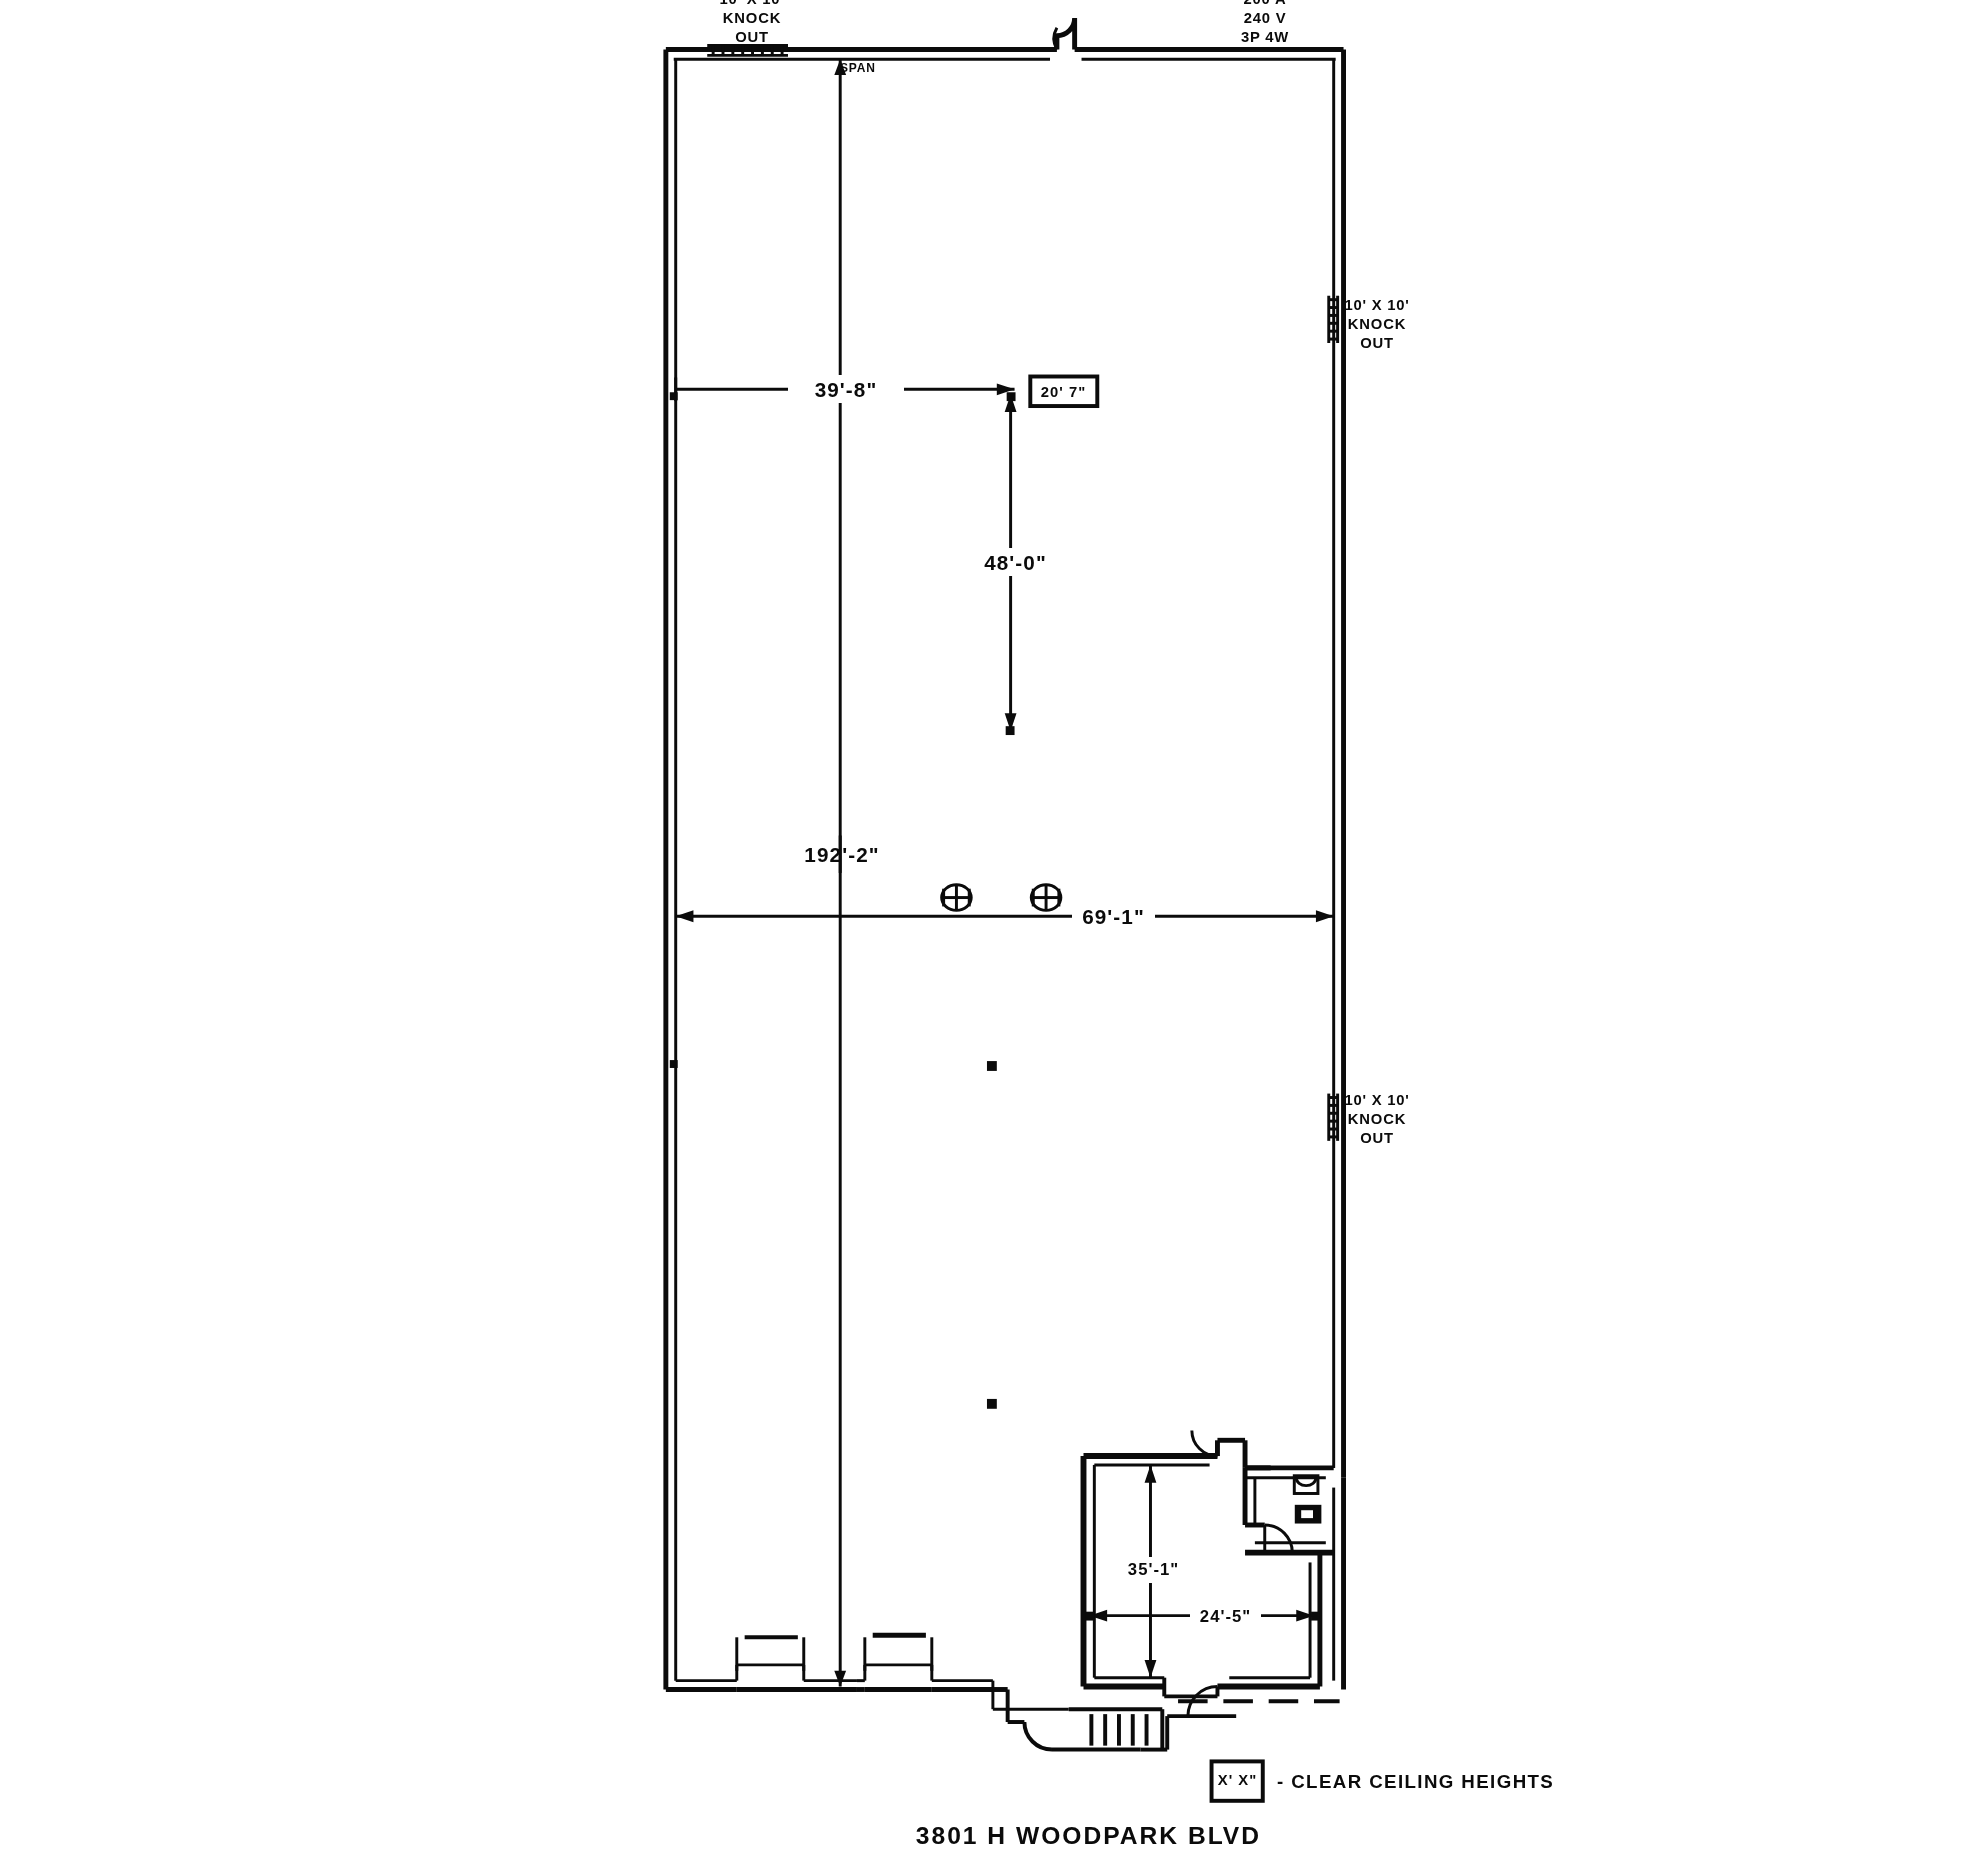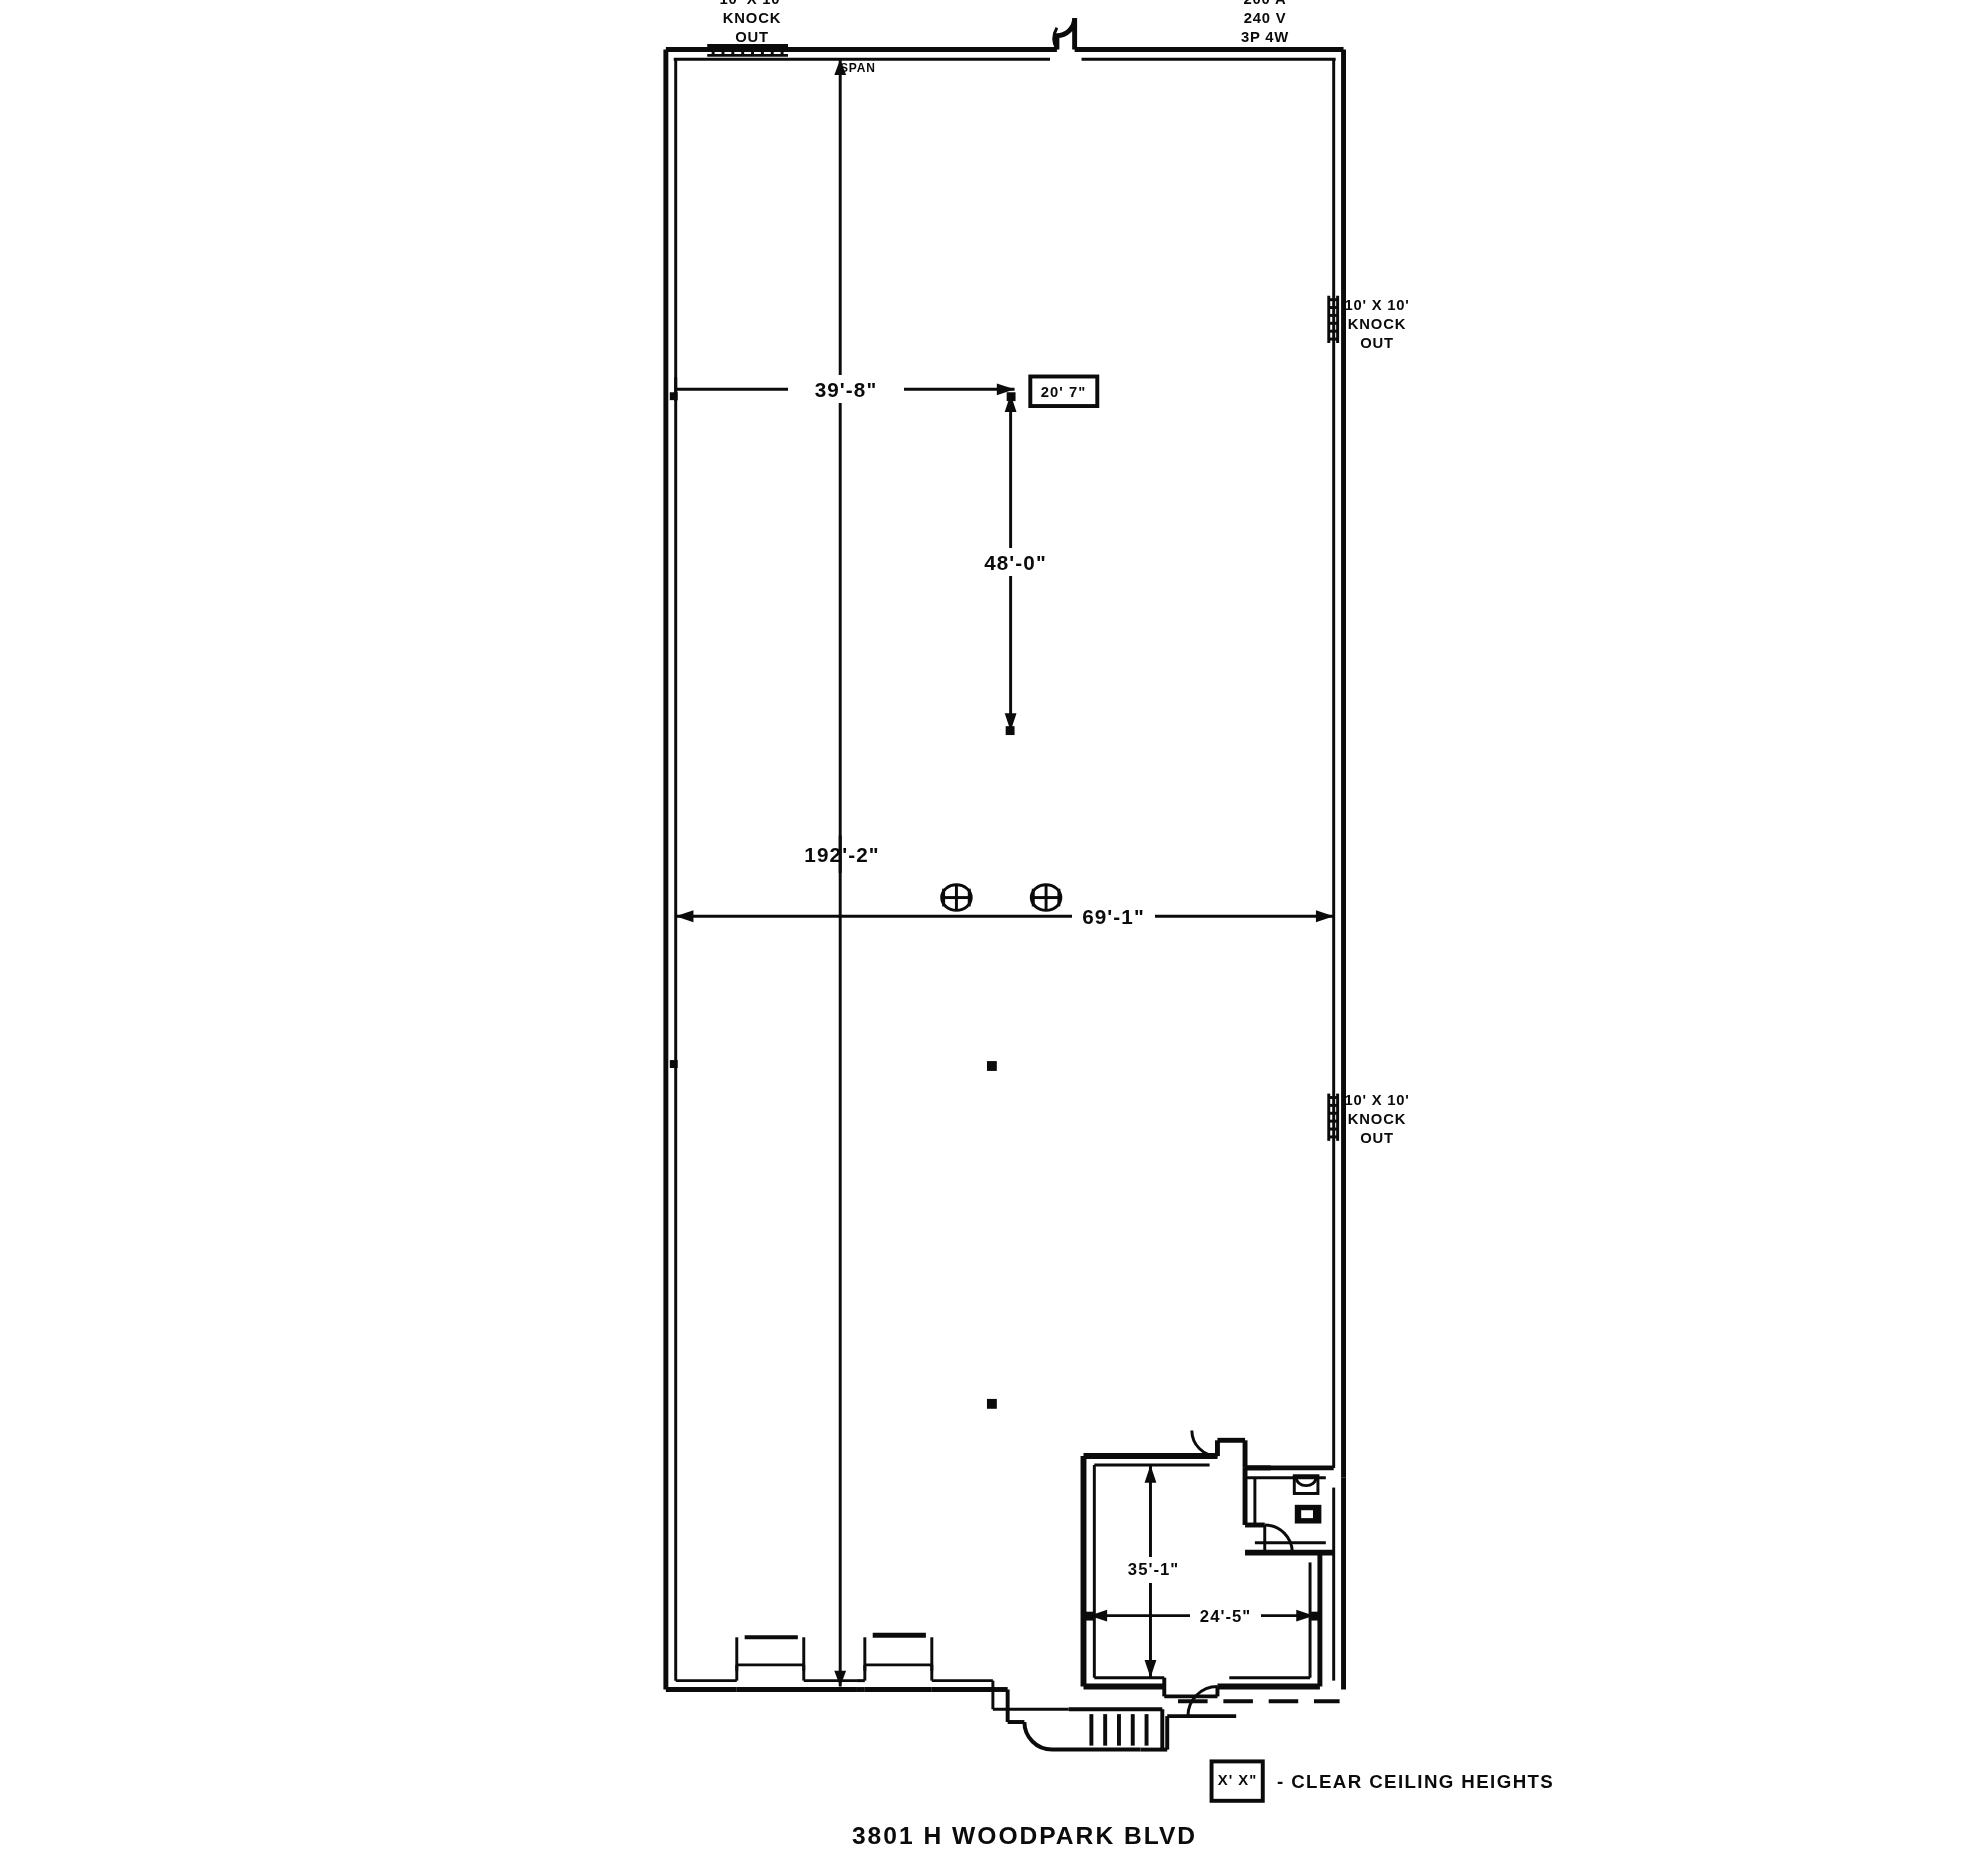--- a/index.html
+++ b/index.html
@@ -296,16 +296,16 @@
 
   <div class="anno anno-dim-sm" style="left:1123px; top:1559px; width:61px;">35'-1"</div>
 
   <div class="anno anno-dim-sm" style="left:1190px; top:1606px; width:71px;">24'-5"</div>
 
 
   <div class="anno anno-box" style="left:1212px; top:1771px; width:51px;">X' X"</div>
 
   <div class="anno anno-legend" style="left:1277px; top:1770px; width:335px; text-align:left;">- CLEAR CEILING HEIGHTS</div>
 
-  <div class="anno anno-title" style="left:788px; top:1820px; width:473px;">3801 H WOODPARK BLVD</div>
+  <div class="anno anno-title" style="left:788px; top:1820px; width:473px;text-align:right;">3801 H WOODPARK BLVD</div>
 
 </div>
 
 
 </body></html>

